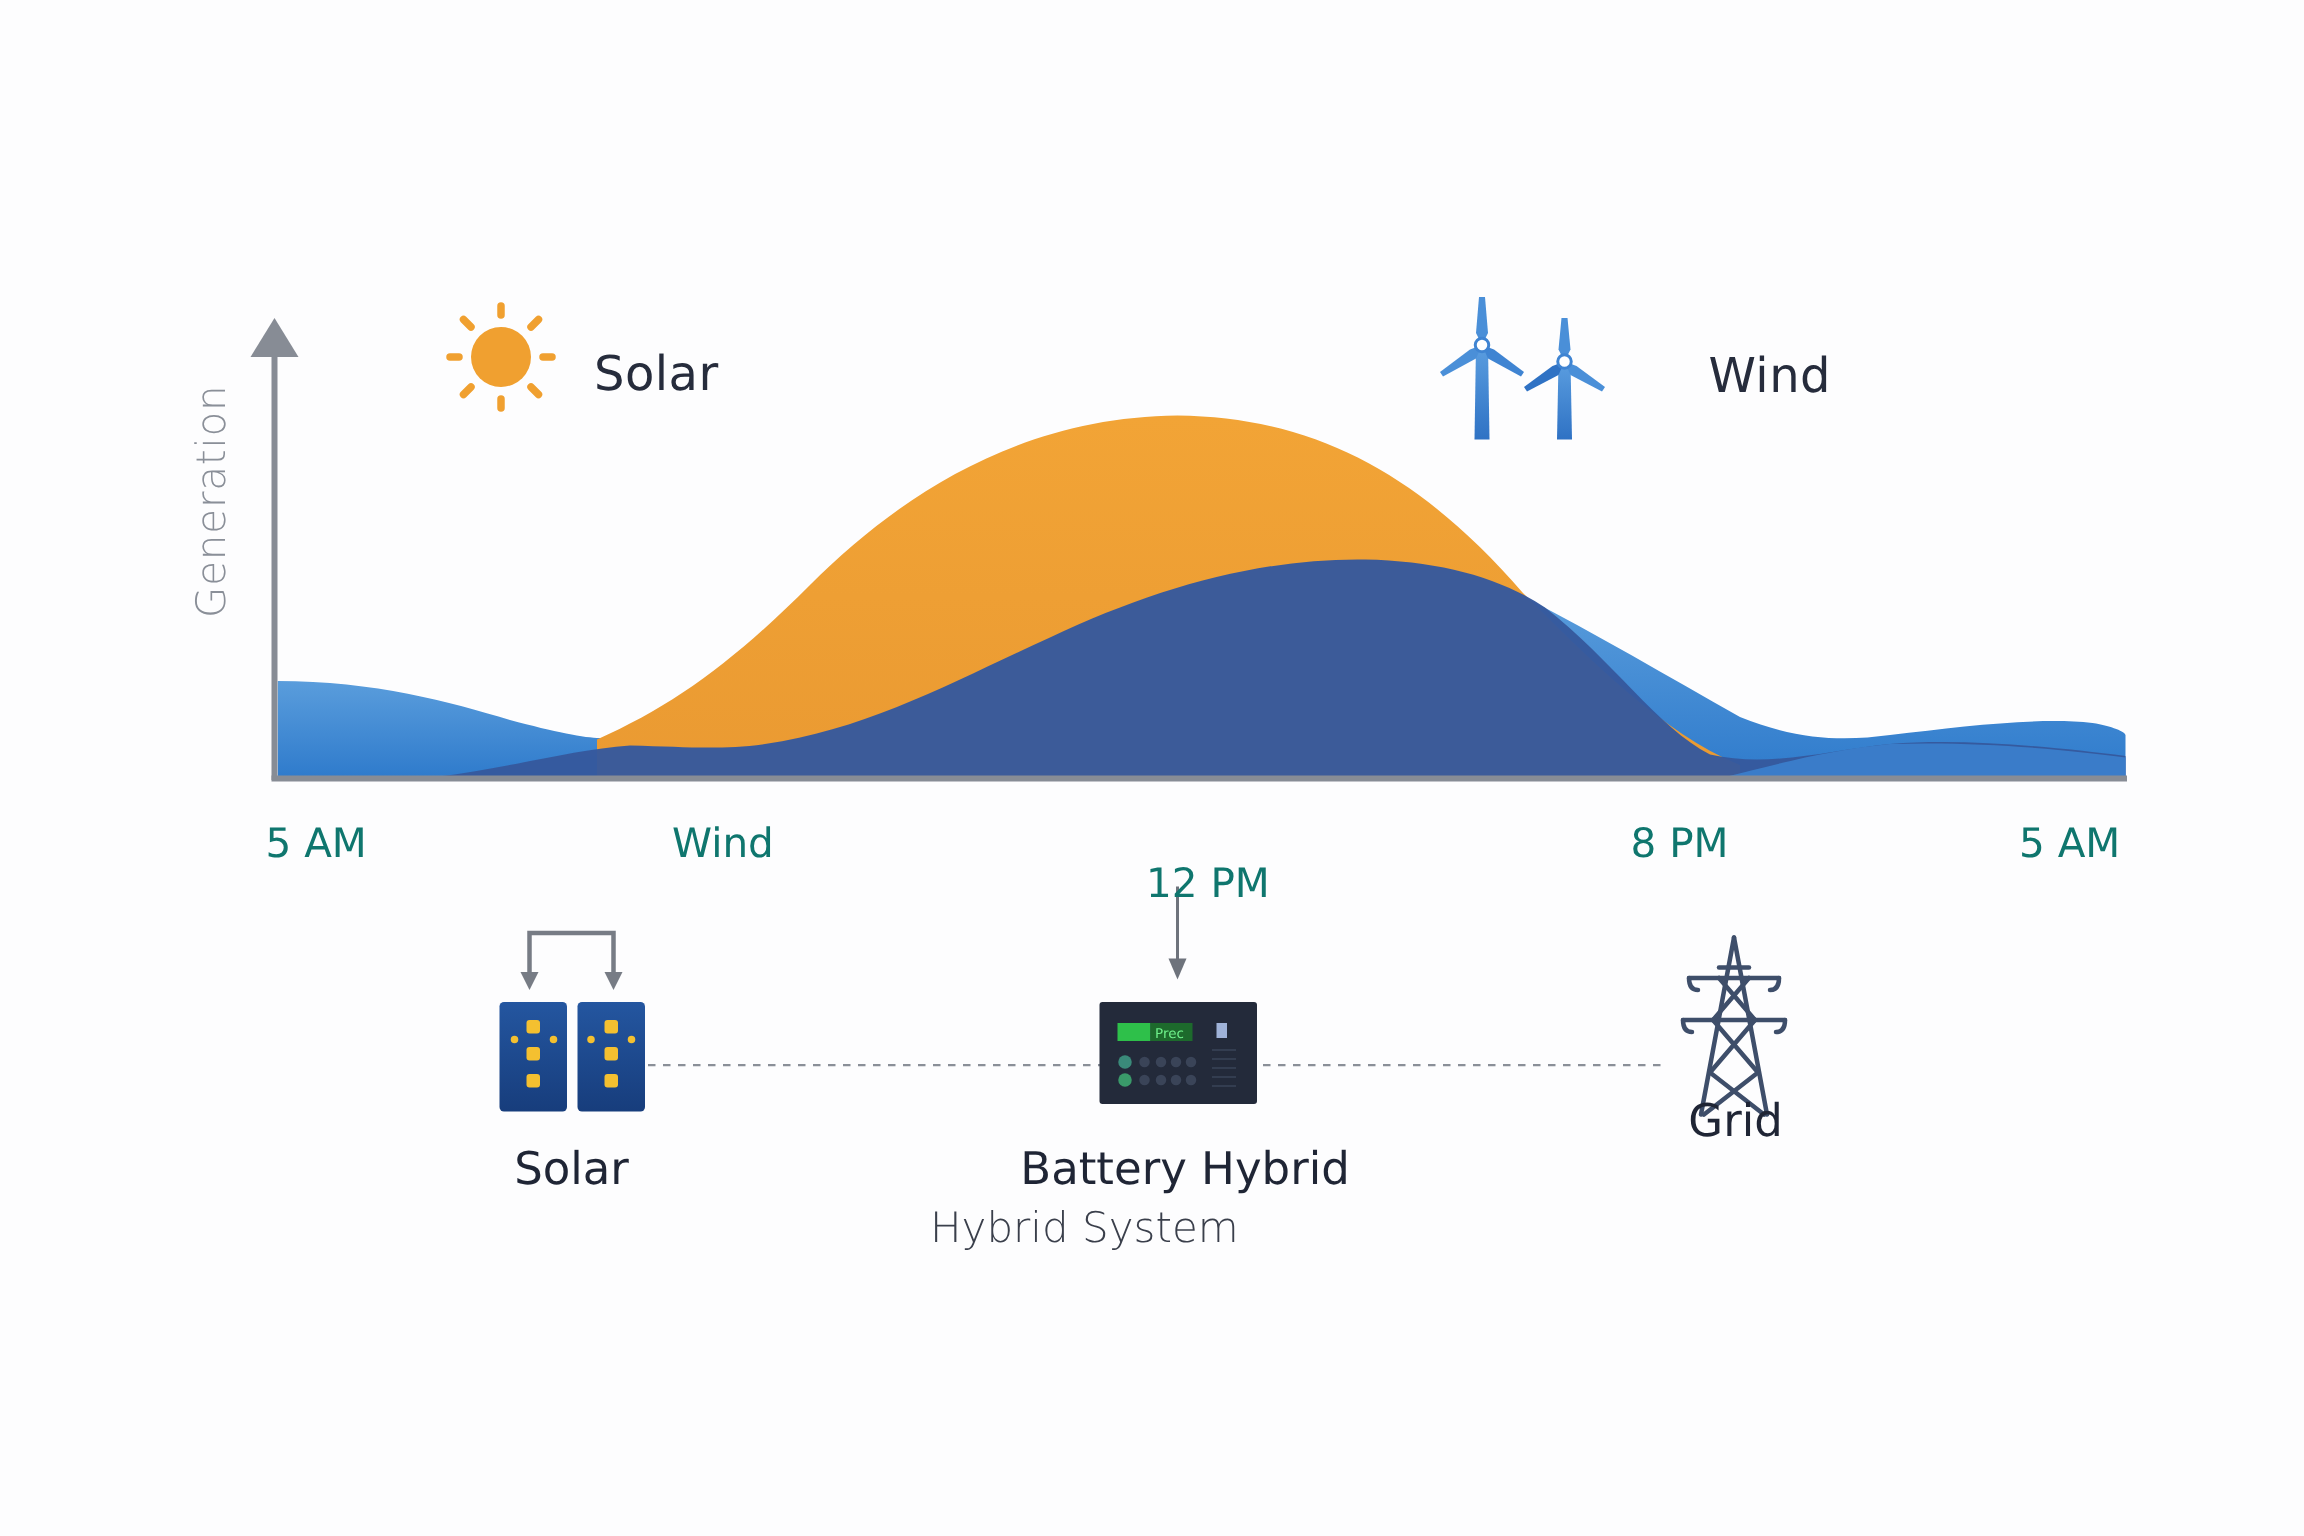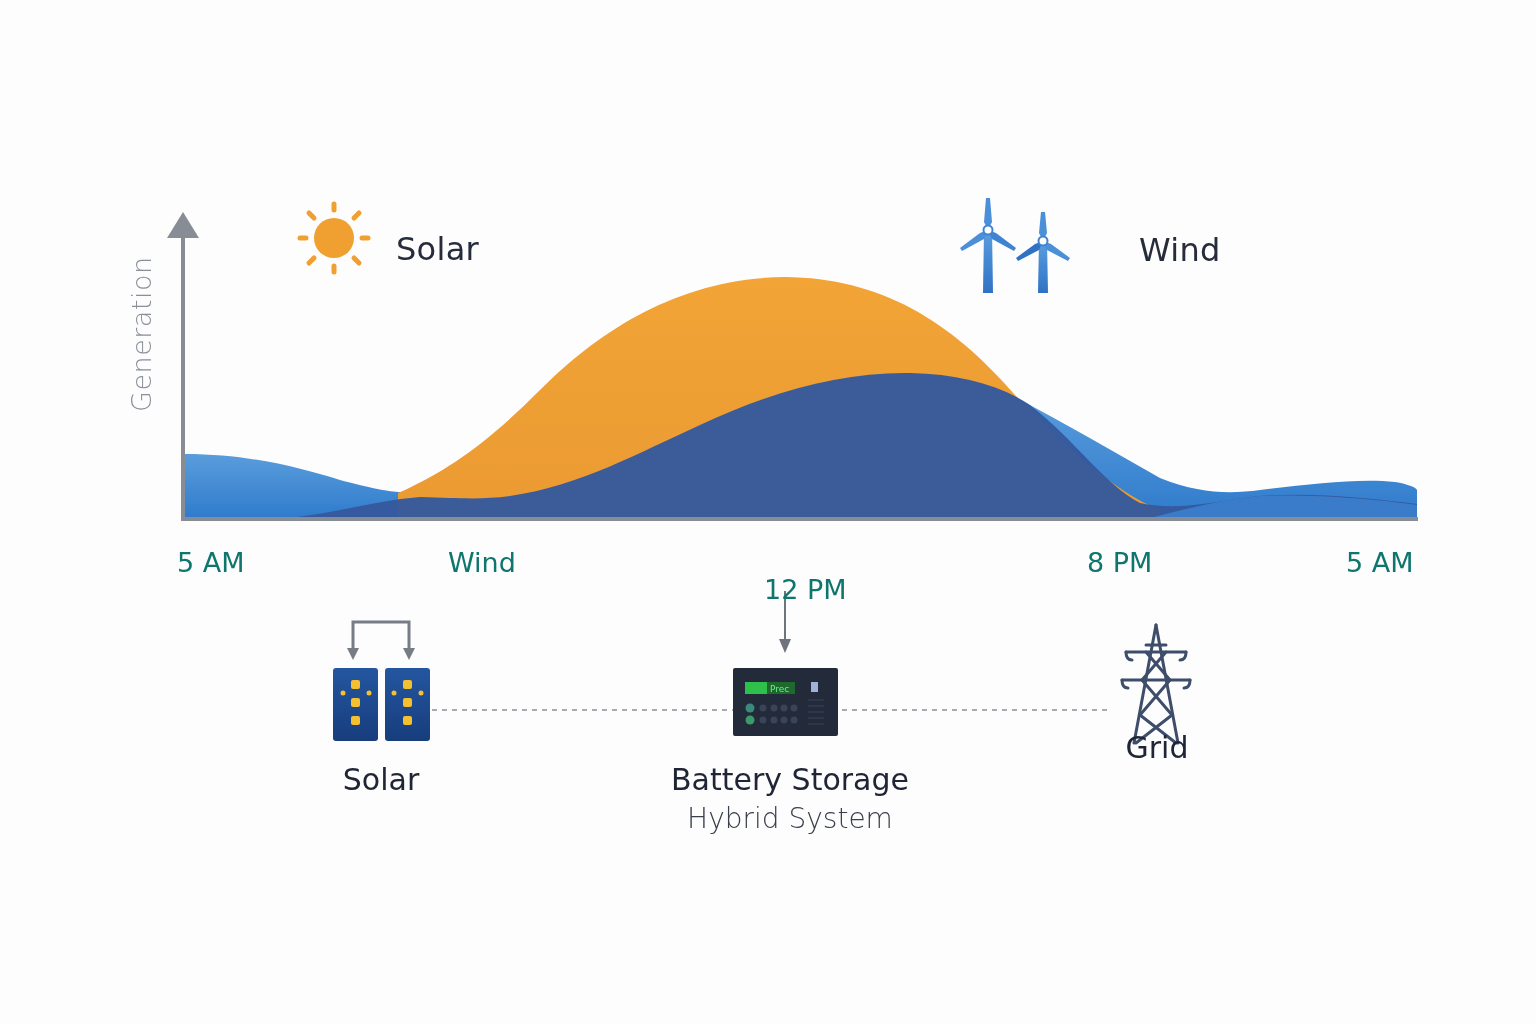--- a/index.html
+++ b/index.html
@@ -20,21 +20,21 @@
       transform: rotate(-90deg); transform-origin: left top;
       white-space: nowrap; letter-spacing: 0.5px;
     }
     .tick {
       font-size: 27px; color: #0f766e; font-weight: 400; white-space: nowrap;
     }
     .comp-label {
       font-size: 30px; color: #1f2535; font-weight: 500; white-space: nowrap; text-align: center;
     }
     .comp-sub {
-      font-size: 28px; color: #3a3f4b; font-weight: 300; white-space: nowrap; text-align: center;
+      font-size: 28px; color: #3a3f4b; font-weight: 300; white-space: nowrap; text-align: left;
     }
   </style>
 </head>
 <body>
 
 <svg id="chart-svg" width="1536" height="1024" viewBox="0 0 1536 1024">
   <defs>
     <linearGradient id="windLight" x1="0" y1="0" x2="0" y2="1">
       <stop offset="0" stop-color="#5a9ddc"></stop>
       <stop offset="1" stop-color="#2f7bcc"></stop>
@@ -185,15 +185,15 @@
 <div class="abs legend-label" style="left:396px; top:230px;">Solar</div>
 <div class="abs legend-label" style="left:1101px; top:231px;margin-left:38px;">Wind</div>
 
 <div class="abs tick" style="left:177px; top:547px;">5 AM</div>
 <div class="abs tick" style="left:448px; top:547px;">Wind</div>
 <div class="abs tick" style="left:764px; top:547px;margin-top:27px;">12 PM</div>
 <div class="abs tick" style="left:1087px; top:547px;">8 PM</div>
 <div class="abs tick" style="left:1346px; top:547px;">5 AM</div>
 
 <div class="abs comp-label" style="left:281px; width:200px; top:762px;">Solar</div>
-<div class="abs comp-label" style="left:620px; width:340px; top:762px;">Battery Storage</div>
+<div class="abs comp-label" style="left:620px; width:340px; top:762px;">Battery Hybrid</div>
 <div class="abs comp-sub" style="left:620px; width:340px; top:802px;">Hybrid System</div>
 <div class="abs comp-label" style="left:1057px; width:200px; top:730px;">Grid</div>
 
 </body></html>

